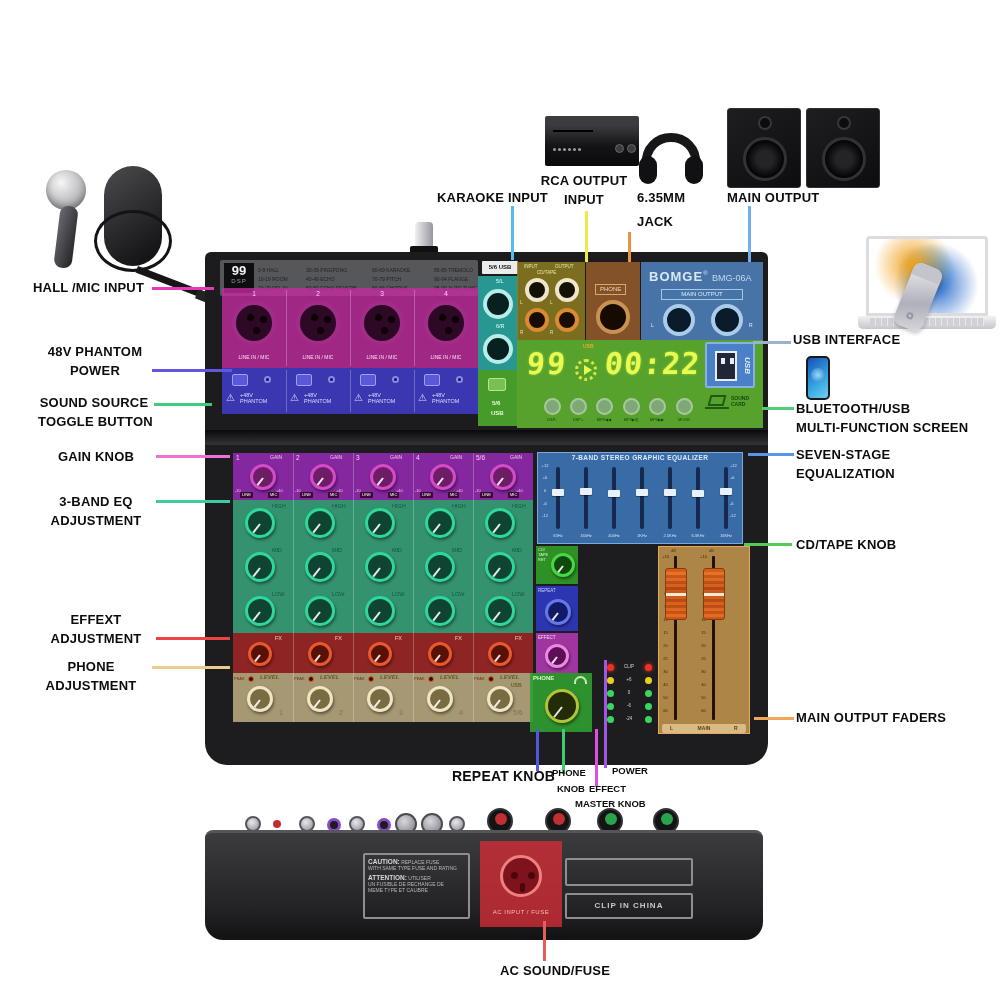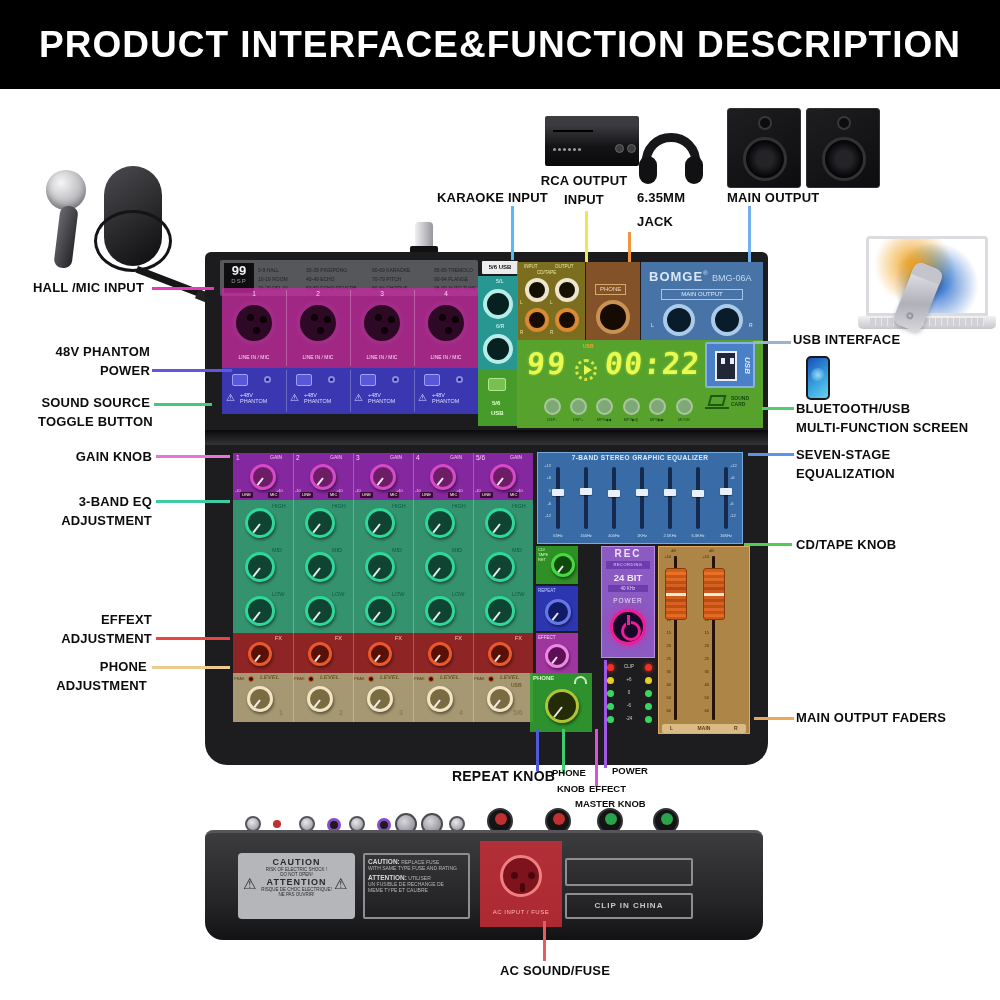--- a/index.html
+++ b/index.html
@@ -3,21 +3,21 @@
 <meta charset="utf-8">
 <style>
 *{margin:0;padding:0;box-sizing:border-box}
 body{background:#fff;font-family:"Liberation Sans",sans-serif}
 .canvas{position:relative;width:1000px;height:1000px;background:#fff;overflow:hidden}
 .d{position:absolute}
 .banner{left:0;top:0;width:1000px;height:89px;background:#000;display:flex;align-items:center;justify-content:center}
 .banner h1{color:#fff;font-size:37px;font-weight:bold;letter-spacing:1px;white-space:nowrap}
 .cl{position:absolute;font-weight:bold;font-size:13px;color:#0c0c0c;white-space:nowrap;letter-spacing:.2px}
 .cls{position:absolute;font-weight:bold;font-size:9.5px;color:#0c0c0c;white-space:nowrap}
-.ra{text-align:right;white-space:nowrap}
+.ra{text-align:center;white-space:nowrap}
 .ln{position:absolute}
 .kn{position:absolute;border-radius:50%;box-shadow:1px 2px 3px rgba(0,0,0,.45)}
 .kn::after{content:"";position:absolute;left:50%;top:50%;width:46%;height:2px;background:rgba(255,255,255,.9);transform-origin:0 50%;transform:rotate(128deg)}
 .kg{background:#6d1d66;border:3px solid #d44ac8}
 .ke{background:#0f4433;border:3px solid #2ed89c}
 .kf{background:#581106;border:3px solid #e8582a}
 .kl{background:#7a6c42;border:3px solid #f0e6c4}
 .kc{background:#0f4a0c;border:3px solid #46d844}
 .kr{background:#101a66;border:3px solid #6678e8}
 .kx{background:#5c0e56;border:3px solid #ee86e4}
@@ -54,23 +54,20 @@
 .ly{background:#e8d020}
 .lg{background:#38d860}
 .bx{position:absolute;border:2px solid #8d8d92;border-radius:2px}
 .t4{font-size:4px}.t45{font-size:4.5px}.t5{font-size:5px}.t55{font-size:5.5px}.t6{font-size:6px}.t65{font-size:6.5px}.t7{font-size:7px}.t8{font-size:8px}
 </style>
 </head>
 <body>
 
 <div class="canvas">
 
-  <div class="d banner">
-      <h1>PRODUCT INTERFACE&amp;FUNCTION DESCRIPTION</h1>
-    </div>
 
   <div class="d" style="left:46px;top:170px;width:40px;height:40px;border-radius:50%;background:radial-gradient(circle at 38% 32%,#f6f6f6,#8e8e96);box-shadow:inset 0 -4px 6px rgba(0,0,0,.3)"></div>
   <div class="d" style="left:57px;top:206px;width:18px;height:62px;border-radius:8px;background:linear-gradient(100deg,#6a6a70,#232327);transform:rotate(7deg)"></div>
   <div class="d" style="left:104px;top:166px;width:58px;height:100px;border-radius:29px;background:linear-gradient(145deg,#4c4c50,#0c0c0e)"></div>
   <div class="d" style="left:94px;top:210px;width:78px;height:62px;border:3px solid #141416;border-radius:50%"></div>
   <div class="d" style="left:138px;top:266px;width:92px;height:7px;background:#151517;transform:rotate(21deg);transform-origin:0 0"></div>
   <div class="d" style="left:196px;top:293px;width:24px;height:10px;background:#222;transform:rotate(21deg)"></div>
 
   <div class="d" style="left:545px;top:116px;width:94px;height:50px;border-radius:2px;background:linear-gradient(180deg,#3c3c40 0%,#3c3c40 18%,#141416 60%,#0a0a0c)">
     <span class="d" style="left:8px;top:14px;width:40px;height:2px;background:#000"></span>
@@ -449,28 +446,20 @@
       <span class="d t45" style="left:2px;top:2px;color:#fad2f6">EFFECT</span>
       <span class="kn kx" style="left:9px;top:11px;width:24px;height:24px"></span>
     </div>
 
     <div class="d" style="left:325px;top:243px;width:62px;height:59px;background:rgba(48,158,48,.9)">
       <span class="d t6" style="left:3px;top:2px;color:#d8f8c8;font-weight:bold">PHONE</span>
       <span class="hpk" style="left:44px;top:3px"></span>
       <span class="kn kp" style="left:15px;top:16px;width:34px;height:34px"></span>
     </div>
 
-    <div class="d" style="left:396px;top:116px;width:54px;height:112px;background:rgba(152,98,212,.9);border:1px solid #b88ae0">
-      <span class="d" style="left:0;top:1px;width:52px;text-align:center;color:#efe2fb;font-weight:bold;font-size:10px;letter-spacing:2px">REC</span>
-      <span class="d t4" style="left:4px;top:14px;width:44px;height:8px;background:#6d3cae;color:#e2d0f4;text-align:center;line-height:8px;letter-spacing:.5px">RECORDING</span>
-      <span class="d" style="left:0;top:25px;width:52px;text-align:center;color:#f2e8fa;font-weight:bold;font-size:9.5px">24 BIT</span>
-      <span class="d t45" style="left:6px;top:38px;width:40px;height:7px;background:#6d3cae;color:#e2d0f4;text-align:center;line-height:7px">40 KHz</span>
-      <span class="d t65" style="left:0;top:50px;width:52px;text-align:center;color:#f0e0f8;letter-spacing:1px">POWER</span>
-      <span class="pwb" style="left:8px;top:62px;width:36px;height:36px"></span>
-    </div>
 
     <div class="d" style="left:398px;top:232px;width:52px;height:68px">
       <span class="ledd lr" style="left:4px;top:2px"></span>
         <span class="d t45" style="left:0;top:2px;width:52px;text-align:center;color:#d2d2d6">CLIP</span>
         <span class="ledd lr" style="left:42px;top:2px"></span>
       <span class="ledd ly" style="left:4px;top:15px"></span>
         <span class="d t45" style="left:0;top:15px;width:52px;text-align:center;color:#d2d2d6">+6</span>
         <span class="ledd ly" style="left:42px;top:15px"></span>
       <span class="ledd lg" style="left:4px;top:28px"></span>
         <span class="d t45" style="left:0;top:28px;width:52px;text-align:center;color:#d2d2d6">0</span>
@@ -532,30 +521,20 @@
     <span class="cjk" style="left:144px;top:8px"></span>
     <span class="cpr" style="left:172px;top:10px"></span>
     <span class="cxl" style="left:190px;top:5px"></span>
     <span class="cxl" style="left:216px;top:5px"></span>
     <span class="cjk" style="left:244px;top:8px"></span>
     <span class="ck ckr" style="left:282px;top:0"></span>
     <span class="ck ckr" style="left:340px;top:0"></span>
     <span class="ck ckg" style="left:392px;top:0"></span>
     <span class="ck ckg" style="left:448px;top:0"></span>
     <div class="d" style="left:0;top:22px;width:558px;height:110px;background:linear-gradient(#3c3c3e,#232325 70%,#121214);border-radius:8px 8px 18px 18px;border-top:3px solid #55555a">
-      <div class="d" style="left:33px;top:20px;width:117px;height:66px;background:#b4b6ba;border-radius:4px;text-align:center;color:#2a2a2c">
-        <span class="warn d" style="left:5px;top:22px;font-size:15px"></span>
-        <span class="warn d" style="left:96px;top:22px;font-size:15px"></span>
-        <b style="display:block;font-size:9px;margin-top:4px;letter-spacing:1px">CAUTION</b>
-        <i class="t45" style="display:block;font-style:normal">RISK OF ELECTRIC SHOCK !</i>
-        <i class="t45" style="display:block;font-style:normal">DO NOT OPEN!</i>
-        <b style="display:block;font-size:9px;letter-spacing:1px">ATTENTION</b>
-        <i class="t45" style="display:block;font-style:normal">RISQUE DE CHOC ELECTRIQUE!</i>
-        <i class="t45" style="display:block;font-style:normal">NE PAS OUVRIR!</i>
-      </div>
       <div class="bx" style="left:158px;top:20px;width:107px;height:66px;color:#b8b8bc;padding:4px 3px;font-size:5px;line-height:6px">
         <b style="font-size:6.5px;color:#d8d8dc">CAUTION:</b> <span>REPLACE FUSE</span>
         <span style="display:block">WITH SAME TYPE FUSE AND RATING</span>
         <b style="font-size:6.5px;color:#d8d8dc;display:inline-block;margin-top:4px">ATTENTION:</b> <span>UTILISER</span>
         <span style="display:block">UN FUSIBLE DE RECHANGE DE</span>
         <span style="display:block">MEME TYPE ET CALIBRE</span>
       </div>
       <div class="d" style="left:275px;top:8px;width:82px;height:86px;background:rgba(205,45,55,.82)">
         <span class="d" style="left:20px;top:14px;width:42px;height:42px;border-radius:50%;background:#7e131e;border:3px solid #ef8080">
             <b class="d" style="left:8px;top:14px;width:7px;height:7px;border-radius:50%;background:#4a060c;box-shadow:17px 0 0 #4a060c"></b>

